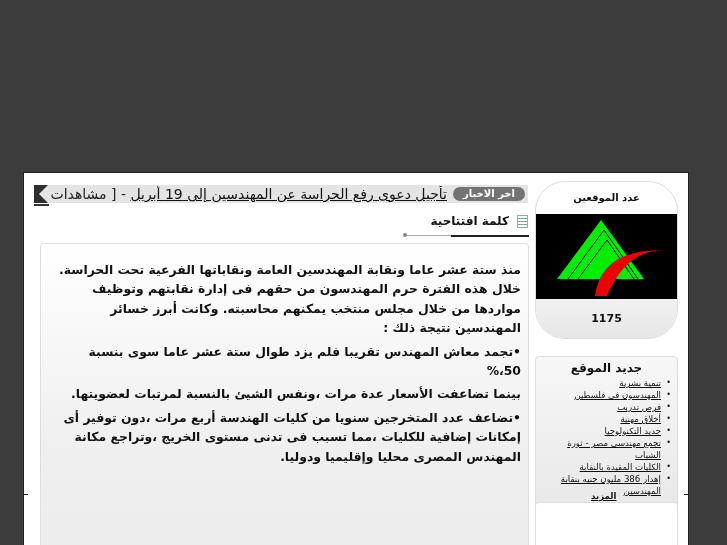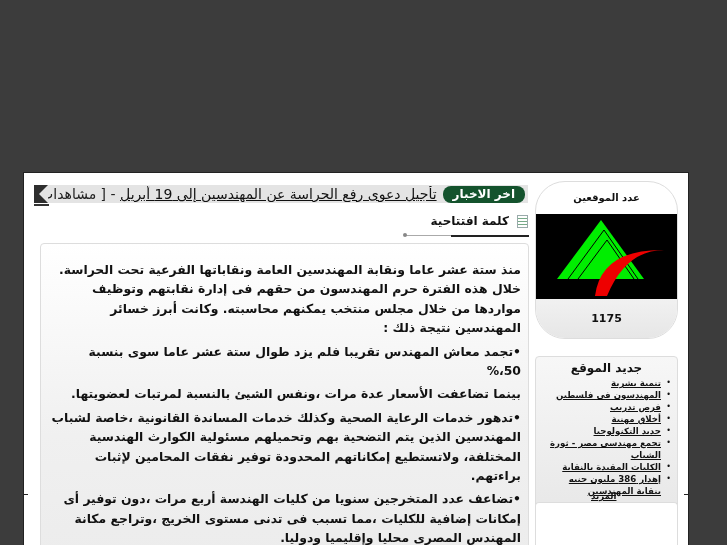--- a/index.html
+++ b/index.html
@@ -19,22 +19,22 @@
     box-sizing: border-box;
   }
   
   .ticker {
     position: absolute; left: 10px; top: 12px; width: 494px; height: 18px;
     background: #e4e4e4;
     direction: rtl;
     display: flex; align-items: center;
   }
   .ticker-label {
-    background: #14532d; color: #fff; font-weight: bold;
-    font-size: 12px; padding: 1px 10px 2px 10px; border-radius: 8px;
+    background: #737373; color: #fff; font-weight: bold;
+    font-size: 10px; padding: 1px 10px 2px 10px; border-radius: 8px;
     margin-right: 3px; white-space: nowrap;
   }
   .ticker-text {
     font-size: 14px; color: #222; white-space: nowrap; margin-right: 6px;
     overflow: hidden;
   }
   .ticker-text a { color: #111; text-decoration: underline; }
   .ticker-arrow {
     position: absolute; left: 0; top: 0; width: 14px; height: 18px;
   }
@@ -98,21 +98,21 @@
     text-align: center; font-size: 12px; font-weight: bold; color: #111;
     margin-top: 4px; margin-bottom: 2px;
   }
   .whatsnew ul { list-style: none; margin: 0; padding: 0 3px 0 6px; }
   .whatsnew li {
     font-size: 8.6px; line-height: 12px; color: #111; padding-right: 13px; position: relative;
   }
   .whatsnew li::before {
     content: "•"; position: absolute; right: 3px; top: 0; font-size: 8px;
   }
-  .whatsnew li a { color: #111; text-decoration: underline; font-weight: bold; }
+  .whatsnew li a { color: #111; text-decoration: underline; font-weight: normal; }
   .more {
     position: absolute; left: 567px; top: 318px; font-size: 8.6px; font-weight: bold;
     color: #111; text-decoration: underline; direction: rtl;
   }
   .bottombox { top: 329px; height: 60px; border-bottom: none; }
   .tick-left { position: absolute; left: 0; top: 321px; width: 4px; height: 1px; background: #222; }
   .tick-right { position: absolute; right: 0; top: 321px; width: 4px; height: 1px; background: #222; }
 </style>
 </head>
 <body>
@@ -137,21 +137,20 @@
     <span class="t">كلمة افتتاحية</span>
   </div>
   <div class="section-rule"></div>
   <div class="section-rule-strong"></div>
   <div class="section-rule-dot"></div>
 
   <div class="article">
     <p>منذ ستة عشر عاما ونقابة المهندسين العامة ونقاباتها الفرعية تحت الحراسة. خلال هذه الفترة حرم المهندسون من حقهم فى إدارة نقابتهم وتوظيف مواردها من خلال مجلس منتخب يمكنهم محاسبته. وكانت أبرز خسائر المهندسين نتيجة ذلك :</p>
     <p>•تجمد معاش المهندس تقريبا فلم يزد طوال ستة عشر عاما سوى بنسبة 50،%</p>
     <p>بينما تضاعفت الأسعار عدة مرات ،ونفس الشيئ بالنسبة لمرتبات لعضويتها.</p>
-    <p>•تدهور خدمات الرعاية الصحية وكذلك خدمات المساندة القانونية ،خاصة لشباب المهندسين الذين يتم التضحية بهم وتحميلهم مسئولية الكوارث الهندسية المختلفة، ولاتستطيع إمكاناتهم المحدودة توفير نفقات المحامين لإثبات براءتهم.</p>
     <p>•تضاعف عدد المتخرجين سنويا من كليات الهندسة أربع مرات ،دون توفير أى إمكانات إضافية للكليات ،مما تسبب فى تدنى مستوى الخريج ،وتراجع مكانة المهندس المصرى محليا وإقليميا ودوليا.</p>
 
   </div>
 
   <div class="box visitors">
     <div class="title">عدد الموقعين</div>
     <div class="logo">
       <svg width="141" height="85" viewBox="0 0 141 85">
         <rect width="141" height="85" fill="#000"></rect>
         <polygon points="21,65 65,6 108,65" fill="#00ee00"></polygon>

